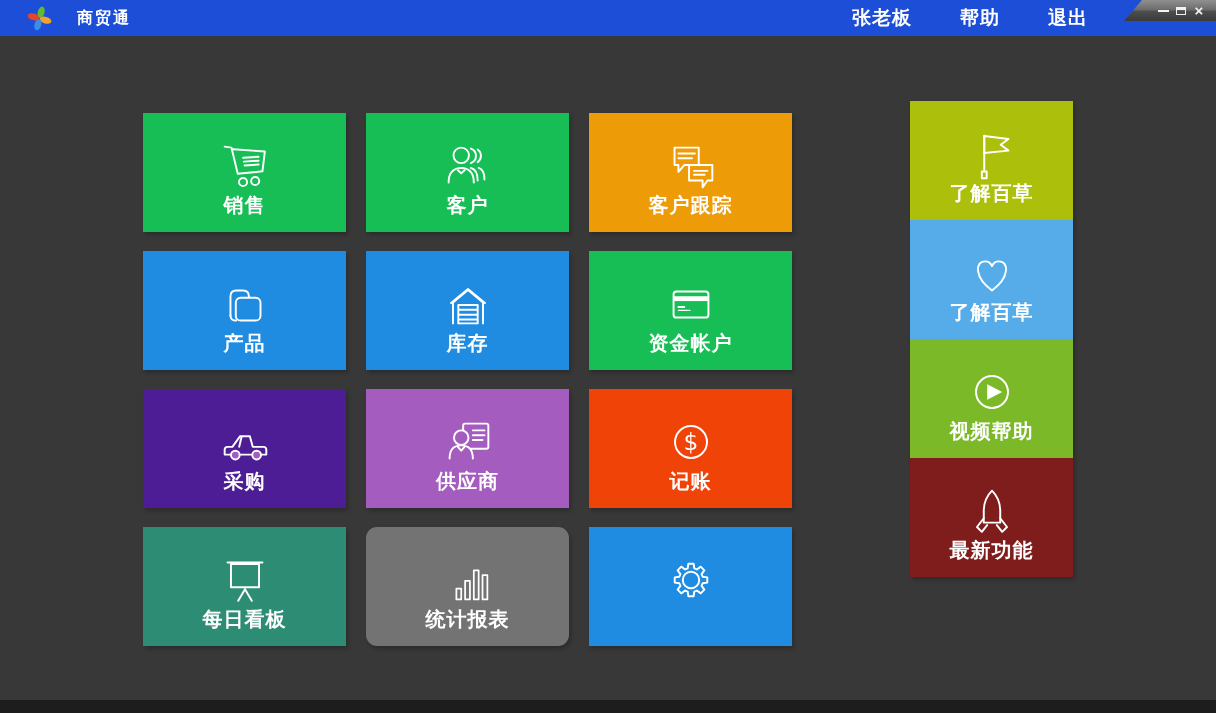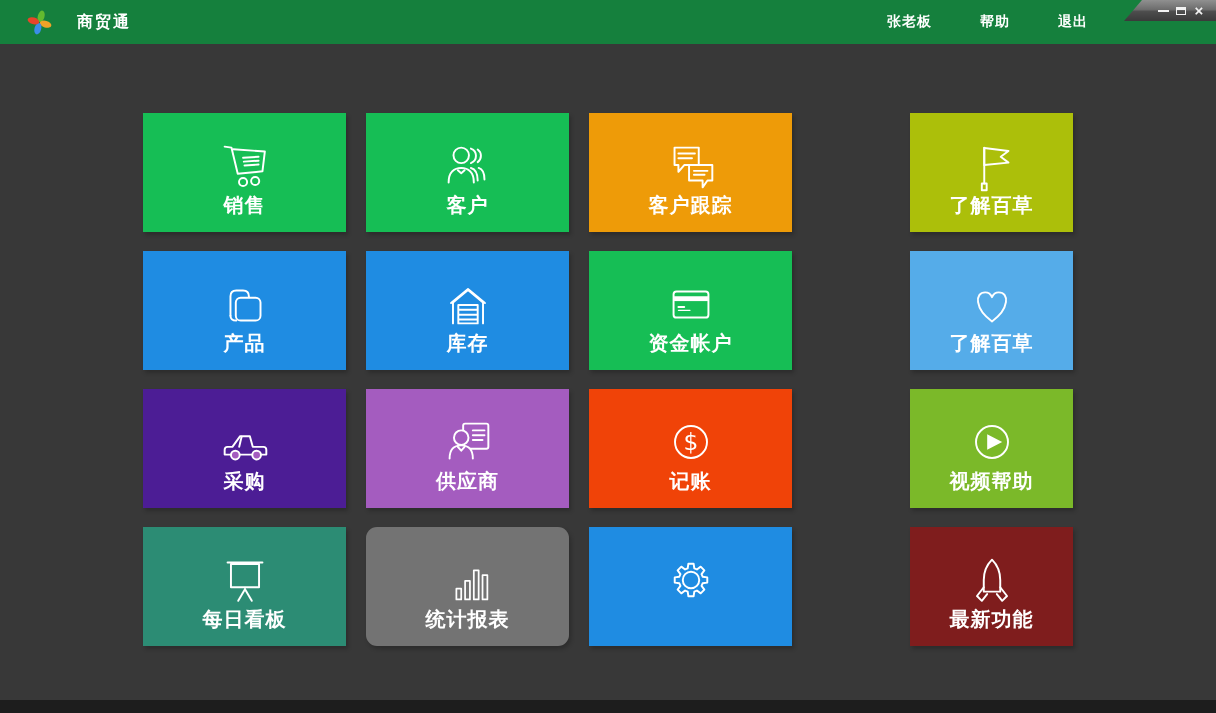--- a/index.html
+++ b/index.html
@@ -3,51 +3,51 @@
 <meta charset="utf-8">
 <style>
   html,body{margin:0;padding:0;width:1216px;height:713px;overflow:hidden;}
   body{
     background:#383838;
     font-family:"Liberation Sans","DejaVu Sans",sans-serif;
     position:relative;
   }
   
   .topbar{
-    position:absolute;top:0;left:0;width:1216px;height:44px;
-    background:#15803d;display:flex;align-items:center;box-sizing:border-box;
+    position:absolute;top:0;left:0;width:1216px;height:36px;
+    background:#1d4ed8;display:flex;align-items:center;box-sizing:border-box;
     padding-left:26px;z-index:5;
   }
   .logo{width:27px;height:27px;display:inline-block;}
   .app-title{color:#fff;font-size:16px;font-weight:bold;letter-spacing:2px;margin-left:24px;}
   .topmenu{margin-left:auto;margin-right:104px;display:flex;align-items:center;}
   .topmenu .menu-item{
-    color:#fff;font-size:14px;font-weight:bold;letter-spacing:1px;
+    color:#fff;font-size:19px;font-weight:bold;letter-spacing:1px;
     padding:0 24px;cursor:pointer;white-space:nowrap;
   }
   
   .win-controls{
     position:absolute;top:0;right:0;width:92px;height:21px;z-index:10;
     background:linear-gradient(180deg,#909090 0%,#6d6d6d 45%,#4d4d4d 55%,#3a3a3a 100%);
     clip-path:polygon(18px 0,100% 0,100% 100%,0 100%);
     display:flex;align-items:center;justify-content:flex-end;
     box-sizing:border-box;padding-right:8px;
   }
   .win-btn{width:18px;height:18px;display:flex;align-items:center;justify-content:center;cursor:pointer;}
   .glyph-min{width:11px;height:2px;background:#f2f2f2;display:block;}
   .glyph-max{width:10px;height:8px;border:1px solid #f2f2f2;border-top-width:3px;display:block;box-sizing:border-box;}
   .glyph-close{color:#f2f2f2;font-size:15px;font-weight:bold;line-height:1;}
   
   .tiles-main{
     position:absolute;left:143px;top:113px;
     display:grid;grid-template-columns:repeat(3,203px);grid-auto-rows:119px;gap:19px 20px;
   }
   .tiles-side{
-    position:absolute;left:910px;top:113px;
-    display:grid;grid-template-columns:163px;grid-auto-rows:119px;gap:19px;
+    position:absolute;left:910px;top:101px;
+    display:grid;grid-template-columns:163px;grid-auto-rows:119px;
   }
   .tile{position:relative;cursor:pointer;box-shadow:2px 3px 4px rgba(0,0,0,.22);}
   .tile .icon{
     position:absolute;left:50%;top:22px;transform:translateX(-50%);
     width:62px;height:62px;
   }
   .tile .icon svg{
     width:100%;height:100%;
     stroke:#fff;fill:none;stroke-width:2;stroke-linecap:round;stroke-linejoin:round;
   }

